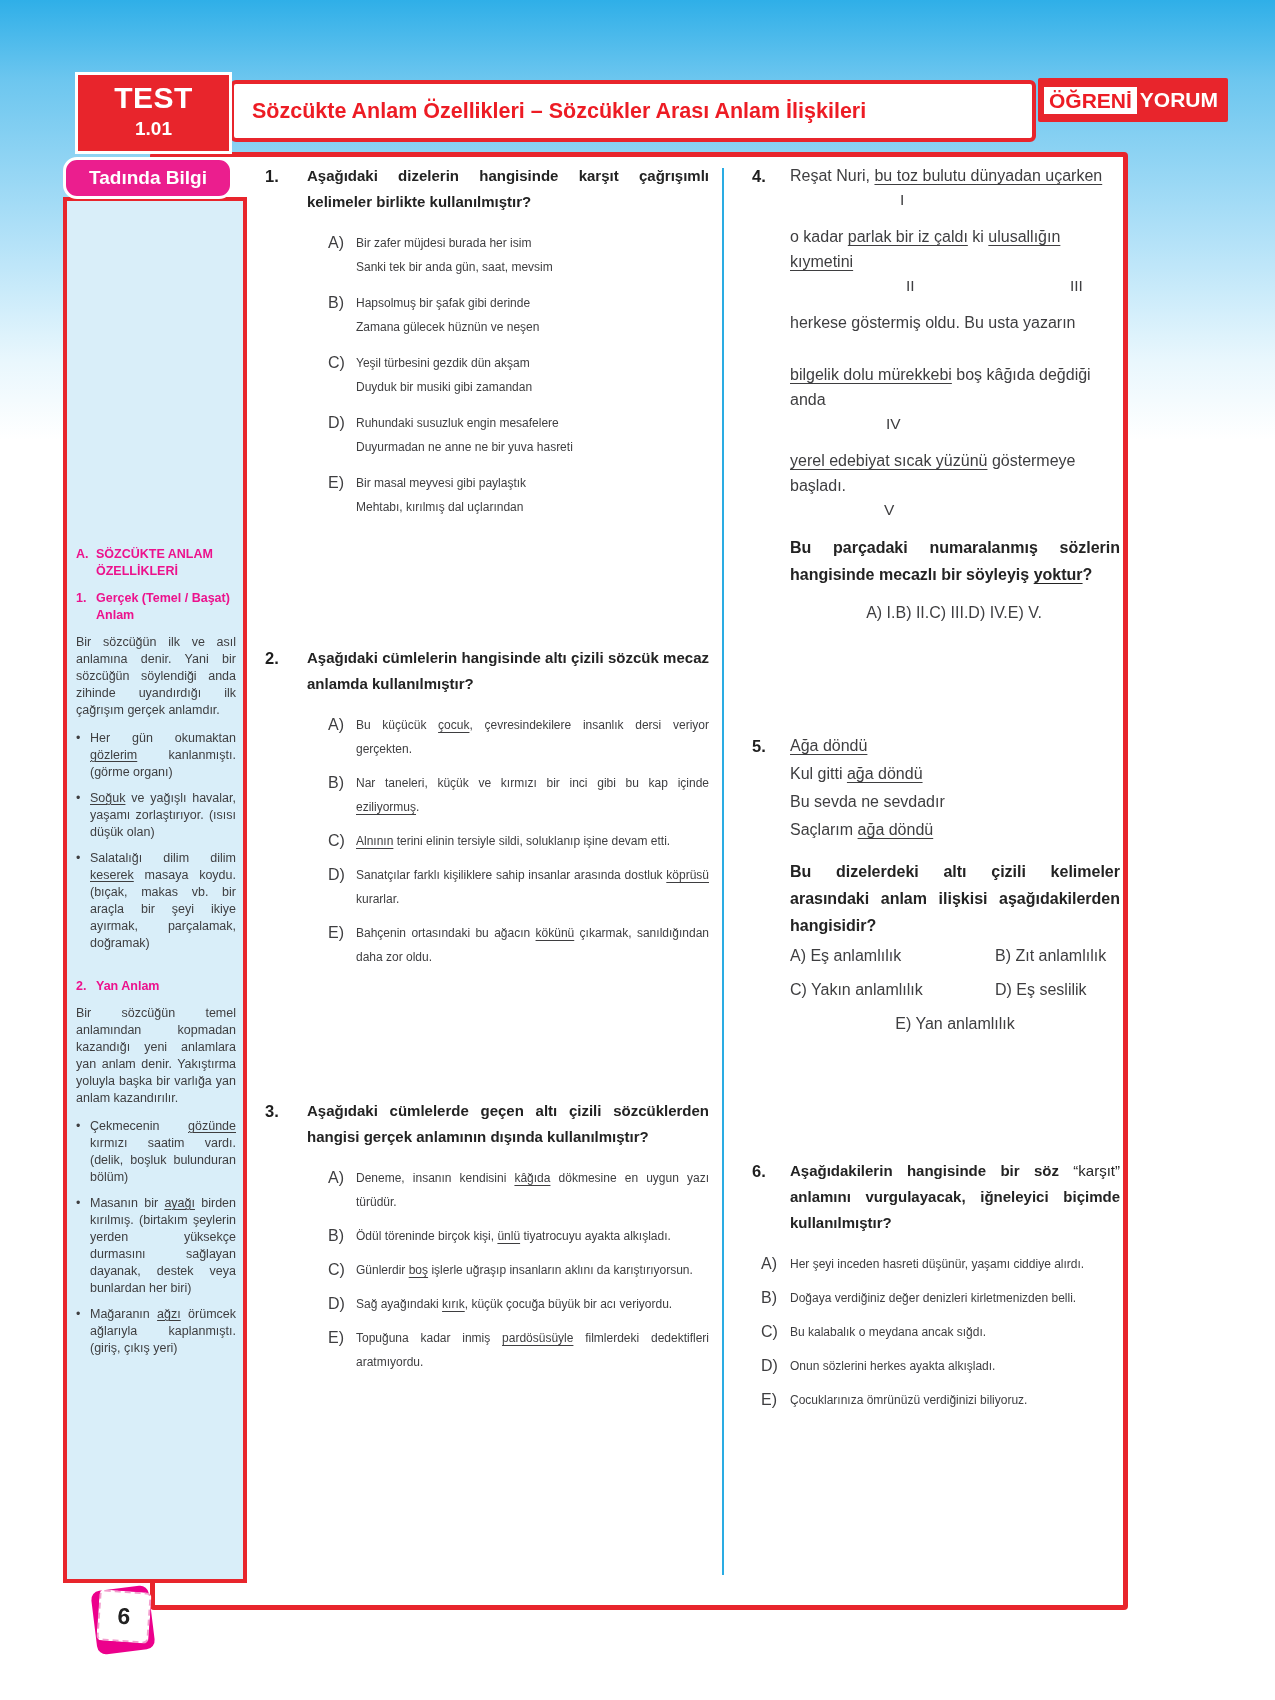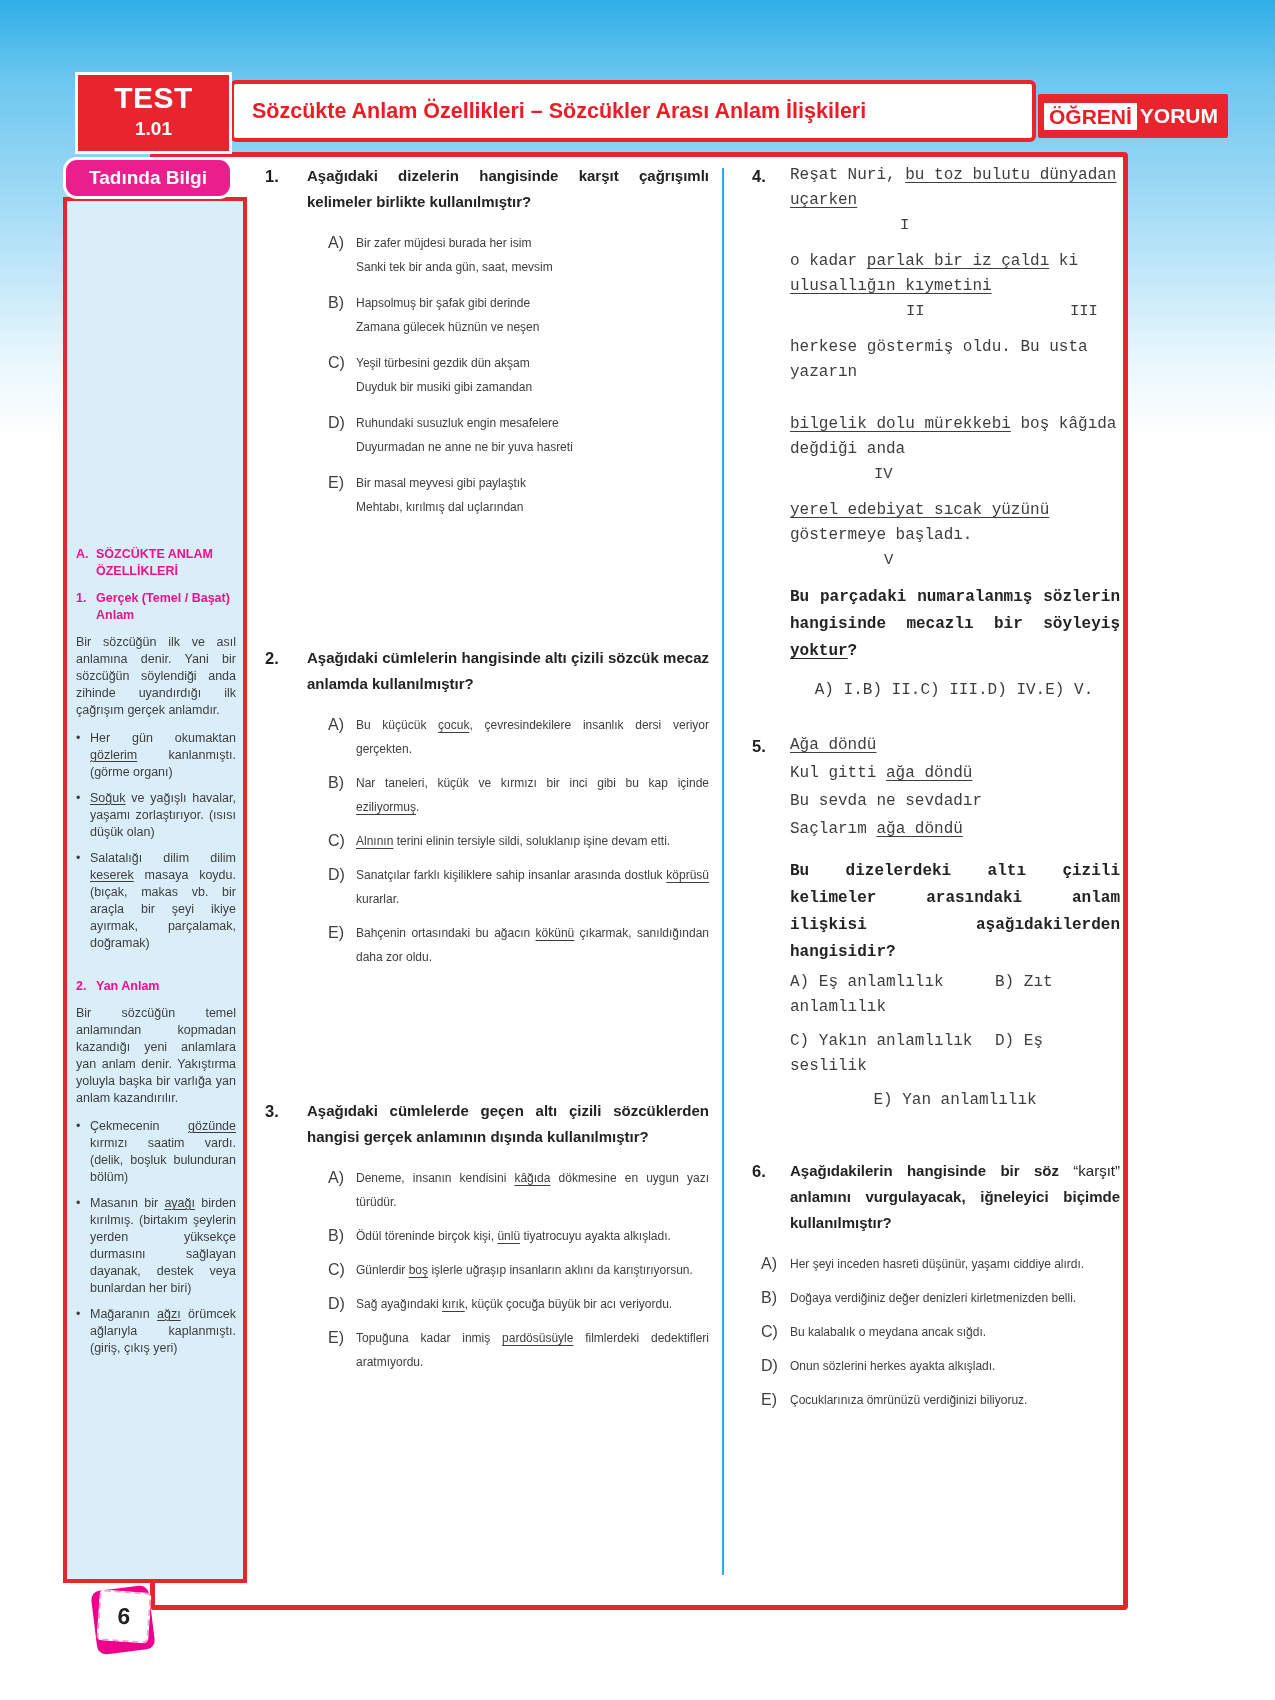--- a/index.html
+++ b/index.html
@@ -27,21 +27,21 @@
   }
   .test-box .l1{font-size:30px;line-height:32px;letter-spacing:.5px;}
   .test-box .l2{font-size:19px;line-height:30px;}
   .title-bar{
     position:absolute;left:230px;top:80px;width:806px;height:62px;
     background:#ffffff;border:4px solid #e8252c;border-radius:6px;box-sizing:border-box;
     display:flex;align-items:center;padding-left:18px;z-index:4;
   }
   .title-bar .title{color:#ed1c24;font-weight:bold;font-size:21.5px;}
   .brand{
-    position:absolute;left:1038px;top:94px;height:44px;
+    position:absolute;left:1038px;top:78px;height:44px;
     background:#e8252c;display:flex;align-items:center;
     padding:0 10px 0 6px;border-radius:2px;z-index:3;
   }
   .brand .p1{background:#ffffff;color:#ed1c24;font-weight:bold;font-size:21px;padding:3px 5px;line-height:1;}
   .brand .p2{color:#ffffff;font-weight:bold;font-size:21px;margin-left:3px;}
 
   
   .main-box{
     position:absolute;left:150px;top:152px;width:978px;height:1458px;
     border:5px solid #e8252c;border-radius:4px;background:#ffffff;box-sizing:border-box;z-index:1;
@@ -68,21 +68,21 @@
   .sb-li .b{width:14px;flex-shrink:0;}
   .sb-li .t{flex:1;text-align:justify;}
   .sb-li u, .sb-p u{text-underline-offset:2px;}
 
   
   .question{position:absolute;z-index:3;}
   .q-head{display:flex;}
   .q-num{width:42px;flex-shrink:0;font-weight:bold;font-size:16.5px;line-height:26px;color:#1e1e1e;}
   .q-num.r{width:38px;}
   .q-stem{flex:1;font-weight:bold;font-size:15px;line-height:26px;color:#232323;text-align:justify;}
-  .q-body{flex:1;font-family:Liberation Mono, monospace;}
+  .q-body{flex:1;}
   .opts{margin-top:16px;margin-left:63px;}
   .opt{display:flex;margin-bottom:10px;}
   .ol{width:28px;flex-shrink:0;font-size:16px;line-height:24px;color:#3e3e40;}
   .ot{flex:1;font-size:12px;line-height:24px;color:#3e3e40;text-align:justify;}
   .ot.verse{text-align:left;}
   .opt2{margin-bottom:12px;}
 
   
   .p-line{font-size:16px;line-height:25px;color:#3e3e40;margin-bottom:3px;}
   .p-num{position:relative;height:25px;margin-bottom:8px;font-size:15.5px;color:#3e3e40;}
@@ -268,21 +268,21 @@
         </div>
       <div class="p-line">o kadar <u>parlak bir iz çaldı</u> ki <u>ulusallığın kıymetini</u></div>
       <div class="p-num">
           <span style="left:116px">II</span>
           <span style="left:280px">III</span>
         </div>
       <div class="p-line">herkese göstermiş oldu. Bu usta yazarın</div>
       <div class="gap"></div>
       <div class="p-line"><u>bilgelik dolu mürekkebi</u> boş kâğıda değdiği anda</div>
       <div class="p-num">
-          <span style="left:84px">IV</span>
+          <span style="left:96px">IV</span>
         </div>
       <div class="p-line"><u>yerel edebiyat sıcak yüzünü</u> göstermeye başladı.</div>
       <div class="p-num">
           <span style="left:94px">V</span>
         </div>
       <div class="q-stem2">Bu parçadaki numaralanmış sözlerin hangisinde mecazlı bir söyleyiş <u>yoktur</u>?</div>
       <div class="opts-row">
         <span>A) I.</span>
         <span>B) II.</span>
         <span>C) III.</span>

